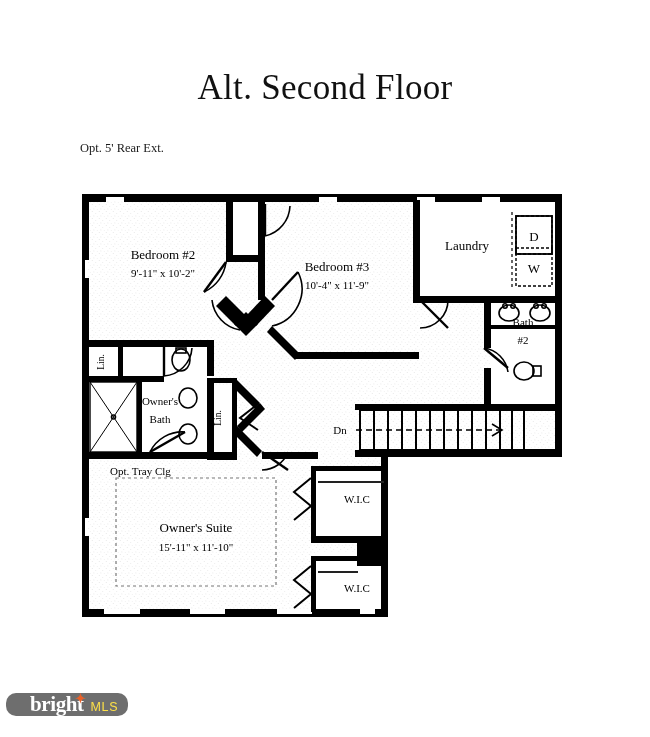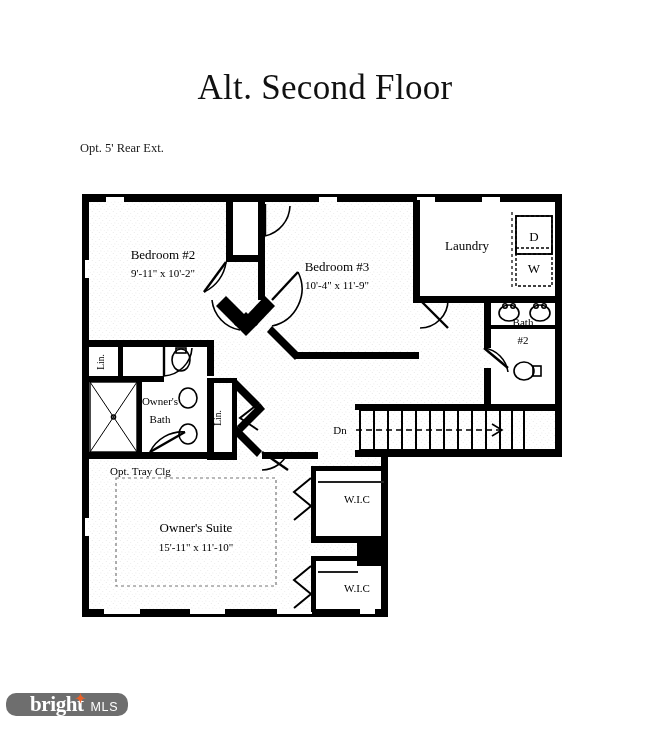--- a/index.html
+++ b/index.html
@@ -64,21 +64,21 @@
     position: relative;
   }
   #wm-star {
     position: absolute;
     right: -2px; top: -2px;
     color: #e8622a;
     font-size: 13px;
     line-height: 1;
   }
   #wm-mls {
-    color: #ffffff;
+    color: #fde047;
     font-size: 12.5px;
     letter-spacing: 0.6px;
     font-family: "Liberation Sans", sans-serif;
     margin-left: 7px;
     margin-top: 4px;
   }
 </style>
 </head>
 <body>
 

